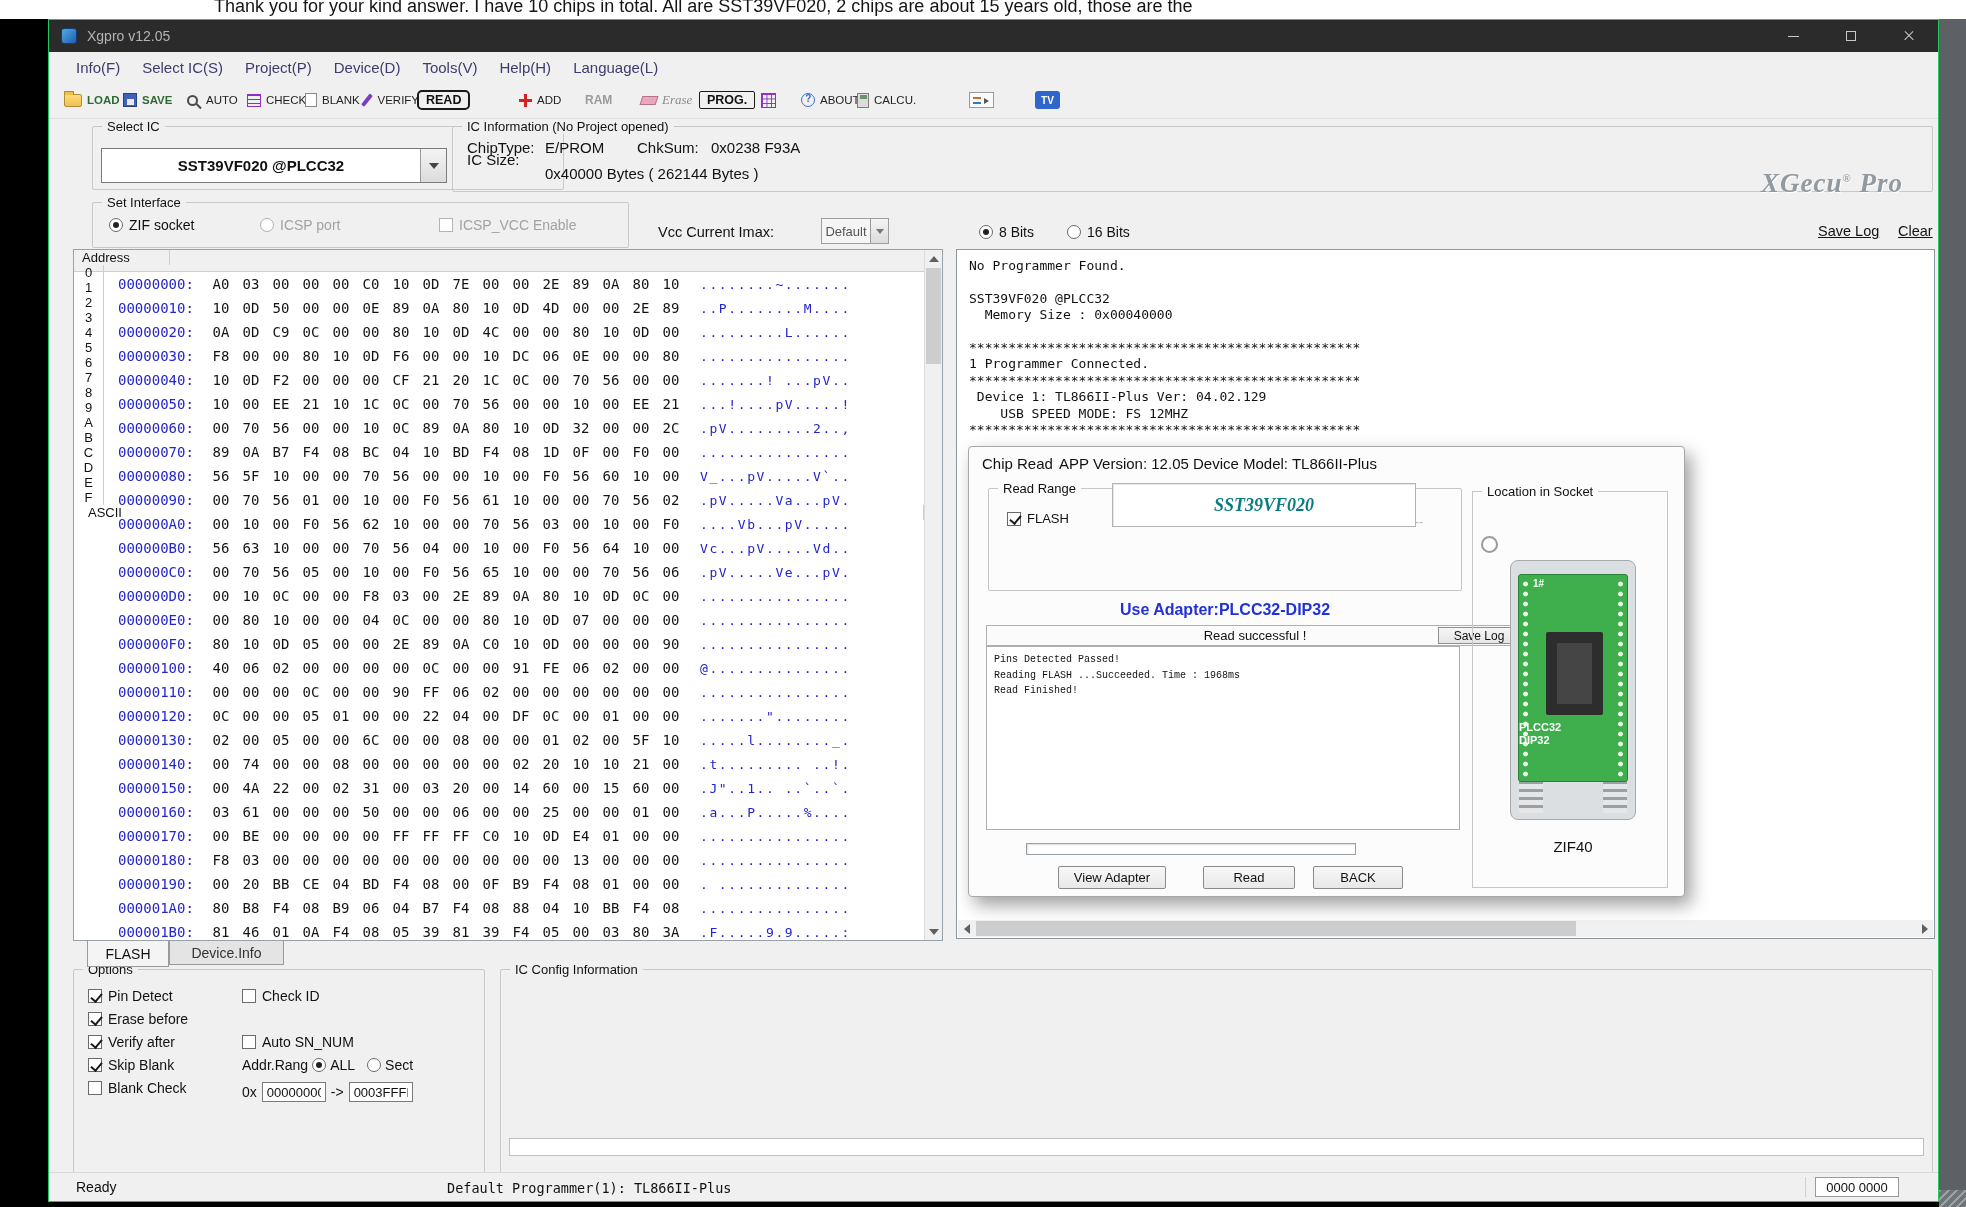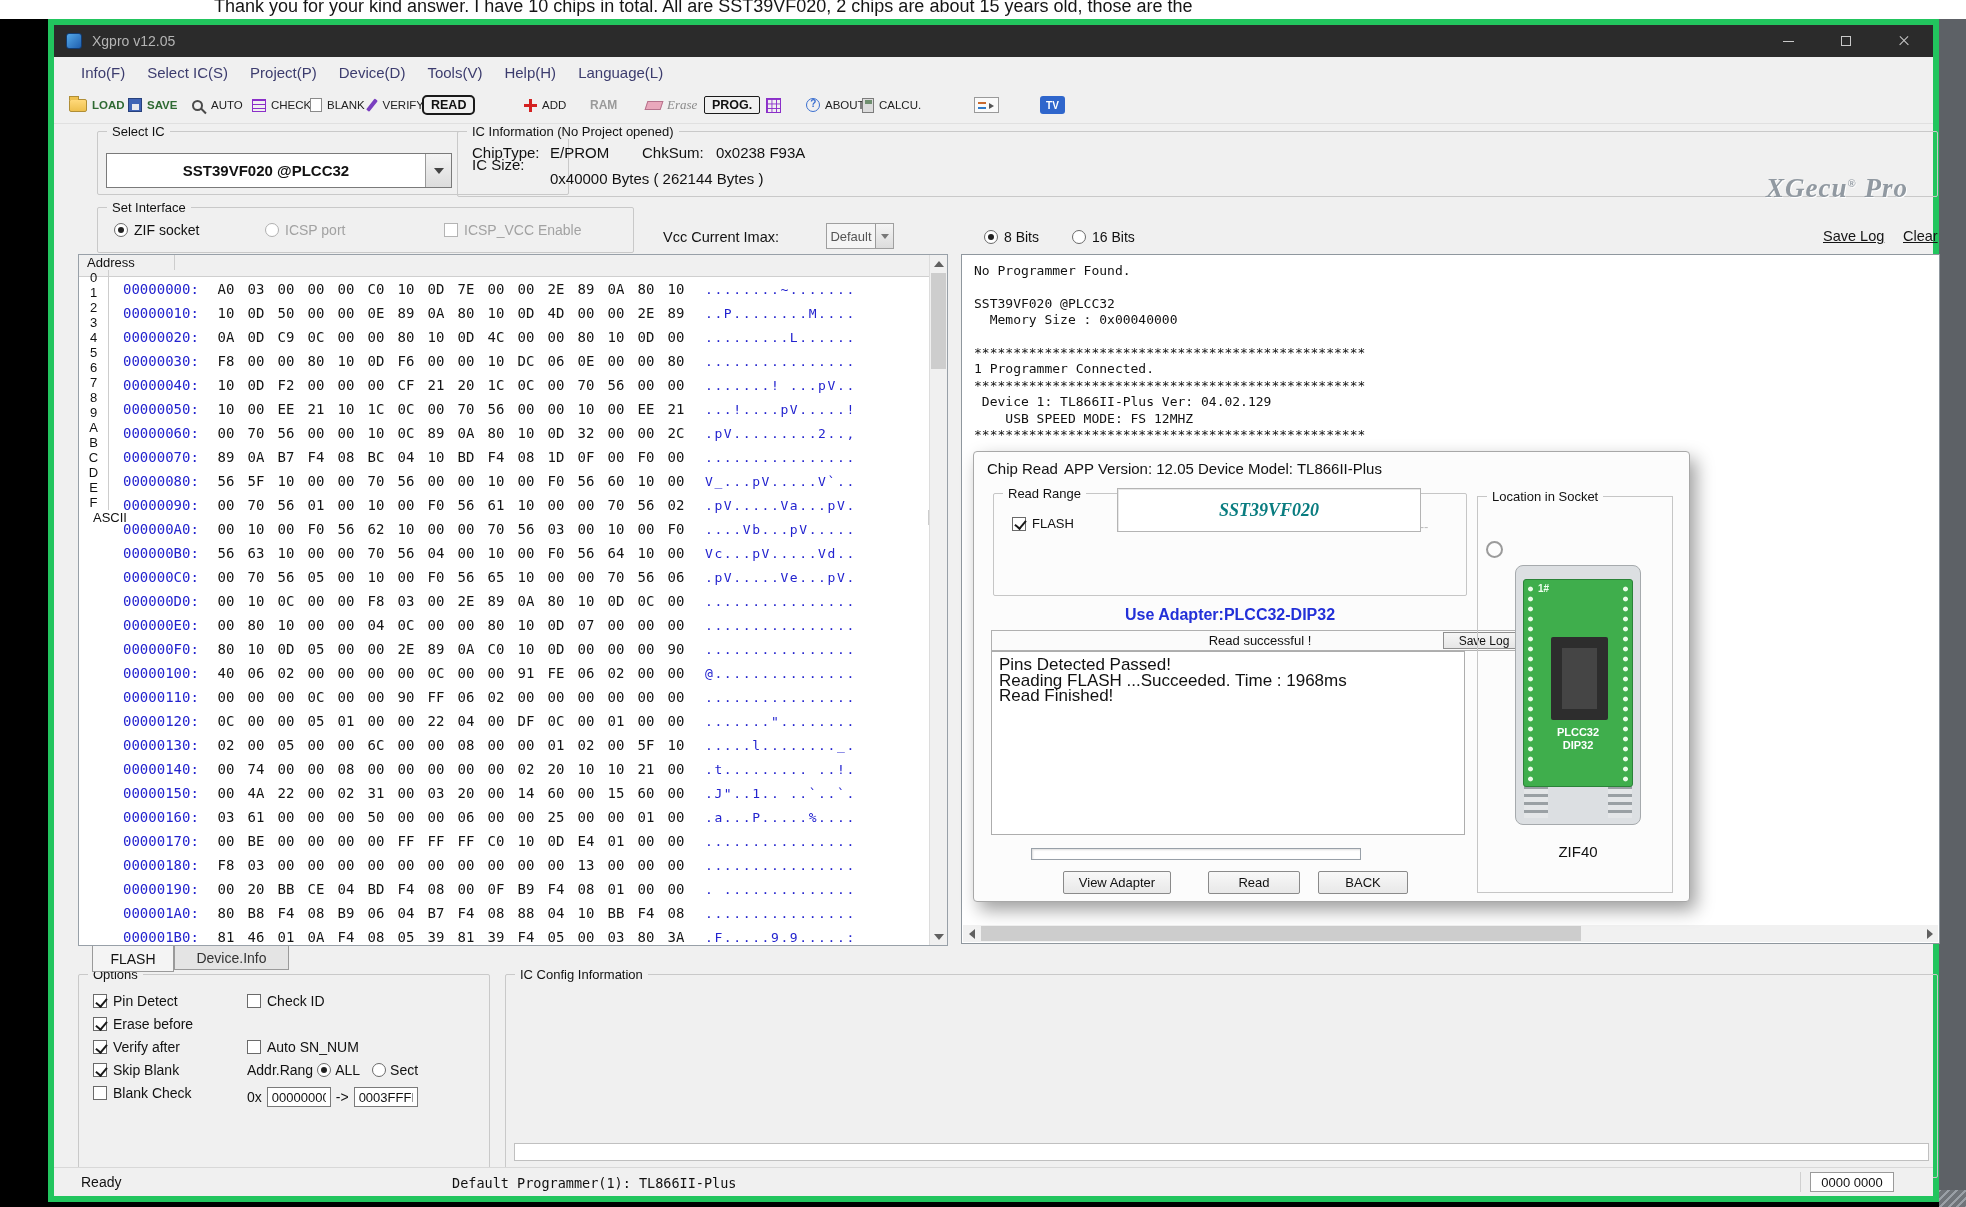--- a/index.html
+++ b/index.html
@@ -9,21 +9,21 @@
   
   .bg-top { position:absolute; left:0; top:0; width:100%; height:19px; background:#ffffff; overflow:hidden; }
   .bg-line1 { position:absolute; left:214px; top:-4px; font-size:18px; color:#151515; white-space:nowrap; font-weight:500; }
   .band-left { position:absolute; left:0; top:19px; width:48px; bottom:0; background:#000; }
   .band-right { position:absolute; right:0; top:19px; width:27px; bottom:0; background:#5d6166; }
   .band-bottom { position:absolute; left:0; bottom:0; height:6px; right:27px; background:#000; }
   .grip { position:absolute; right:0; bottom:0; width:27px; height:17px;
           background:repeating-linear-gradient(135deg,#9aa0a6 0 2px,#6f7479 2px 6px); }
 
   
-  .win { position:absolute; left:48px; top:19px; width:1891px; height:1183px; background:#f0f0f0; border:6px solid #22c55e; }
+  .win { position:absolute; left:48px; top:19px; width:1891px; height:1183px; background:#f0f0f0; border:1px solid #22c55e; }
 
   .titlebar { position:absolute; left:0; top:0; right:0; height:32px; background:#2b2b2b; display:flex; align-items:center; }
   .app-icon { width:16px; height:16px; margin-left:12px; border-radius:3px; background:linear-gradient(135deg,#54a8e8,#1f5fae); border:1px solid #123c72; }
   .title-text { margin-left:10px; color:#b4b4b4; font-size:14px; }
   .winbtns { margin-left:auto; display:flex; height:100%; }
   .winbtn { width:58px; height:100%; display:flex; align-items:center; justify-content:center; }
   .glyph-min { width:11px; height:1px; background:#c9c9c9; }
   .glyph-max { width:10px; height:10px; border:1px solid #c9c9c9; }
   .glyph-close { position:relative; width:12px; height:12px; }
   .glyph-close::before,.glyph-close::after { content:""; position:absolute; left:0; top:5px; width:12px; height:1.4px; background:#c9c9c9; }
@@ -135,39 +135,39 @@
   .chipname { position:absolute; left:143px; top:36px; width:304px; height:44px; background:#fff; border:1px solid #b4b4b4;
               box-shadow:inset 1px 1px 0 #e8e8e8; display:flex; align-items:center; justify-content:center;
               font-family:"Liberation Serif",serif; font-weight:bold; font-style:italic; font-size:18px; color:#0a7d80; z-index:2; }
   .gray-sm { position:absolute; font-size:13px; color:#a8a8a8; white-space:nowrap; }
   .adapter { position:absolute; left:19px; width:474px; top:154px; text-align:center; color:#2230d8; font-weight:bold; font-size:16px; }
   .statbox { position:absolute; left:17px; top:178px; width:538px; height:21px; border:1px solid #b0b0b0; background:#fbfbfb;
              display:flex; align-items:center; justify-content:center; font-size:13px; color:#111; }
   .dlg-savelog { position:absolute; right:3px; top:1px; width:82px; height:17px; background:linear-gradient(#f6f6f6,#e6e6e6);
                  border:1px solid #8f8f8f; font-size:12px; display:flex; align-items:center; justify-content:center; color:#111; }
   .dlg-list { position:absolute; left:17px; top:199px; width:474px; height:184px; background:#fff; border:1px solid #adadad; }
-  .dlg-list pre { position:absolute; left:7px; top:5px; font-family:Liberation Sans, sans-serif; font-size:17px; line-height:15.5px; color:#111; white-space:pre; }
+  .dlg-list pre { position:absolute; left:7px; top:5px; font-family:Liberation Mono, monospace; font-size:10px; line-height:15.5px; color:#111; white-space:pre; }
   .progress { position:absolute; left:57px; top:396px; width:330px; height:12px; border:1px solid #98a0a8; background:#fff; box-shadow:inset 1px 1px 2px #ddd; }
   .dbtn { position:absolute; top:419px; height:23px; background:linear-gradient(#f8f8f8,#e8e8e8); border:1px solid #8a8a8a; border-radius:2px;
           font-size:13px; color:#111; display:flex; align-items:center; justify-content:center; }
 
   
   .sock-group { position:absolute; left:503px; top:44px; width:196px; height:397px; border:1px solid #c6c6c6; }
   .lever-ring { position:absolute; left:8px; top:44px; width:17px; height:17px; border:2.5px solid #9b9b9b; border-radius:50%; background:#fdfdfd; }
   .socket-body { position:absolute; left:37px; top:68px; width:126px; height:260px; background:#dcdfe2; border:1px solid #a6aaad; border-radius:8px; }
   .comb { position:absolute; bottom:6px; width:24px; height:56px; background:repeating-linear-gradient(180deg,#9aa0a4 0 3px,#e4e6e8 3px 8px); }
   .comb.l { left:8px; } .comb.r { right:8px; }
   .pcb { position:absolute; left:7px; top:13px; width:110px; height:208px; background:#3fae4c; border:1px solid #2a8338; border-radius:3px; }
   .dots { position:absolute; top:4px; bottom:4px; width:9px; background-image:radial-gradient(circle at 4.5px 5px,#eafbe8 2px,rgba(0,0,0,0) 2.8px);
           background-size:9px 10px; background-repeat:repeat-y; }
   .dots.l { left:2px; } .dots.r { right:2px; }
   .pcb-tag { position:absolute; left:14px; top:3px; color:#f0fff0; font-size:10px; font-weight:bold; }
   .chip { position:absolute; left:27px; top:57px; width:57px; height:83px; background:#2d2d2d; border-radius:2px; }
   .chip::after { content:""; position:absolute; inset:11px; background:#454545; }
-  .pcb-labels { position:absolute; left:0; right:0; top:146px; text-align:center; color:#fff; font-weight:bold; font-size:11px; line-height:13px; }
+  .pcb-labels { position:absolute; left:0; right:0; top:146px; text-align:left; color:#fff; font-weight:bold; font-size:11px; line-height:13px; }
   .pcb-labels span { display:block; }
   .socket-name { position:absolute; left:37px; width:126px; top:346px; text-align:center; font-size:15px; color:#111; }
 
   
   .opt-input { width:64px; height:20px; border:1px solid #7a7a7a; background:#fff; font-size:13px; padding:1px 4px; color:#111; font-family:"Liberation Sans",sans-serif; }
   .icfg-strip { position:absolute; left:8px; right:8px; top:168px; height:18px; background:#fff; border:1px solid #c0c0c0; }
 
   
   .statusbar { position:absolute; left:0; right:0; bottom:0; height:29px; background:#f0f0f0; border-top:1px solid #d8d8d8; }
   .sb-ready { position:absolute; left:27px; top:6px; font-size:14px; color:#111; }

